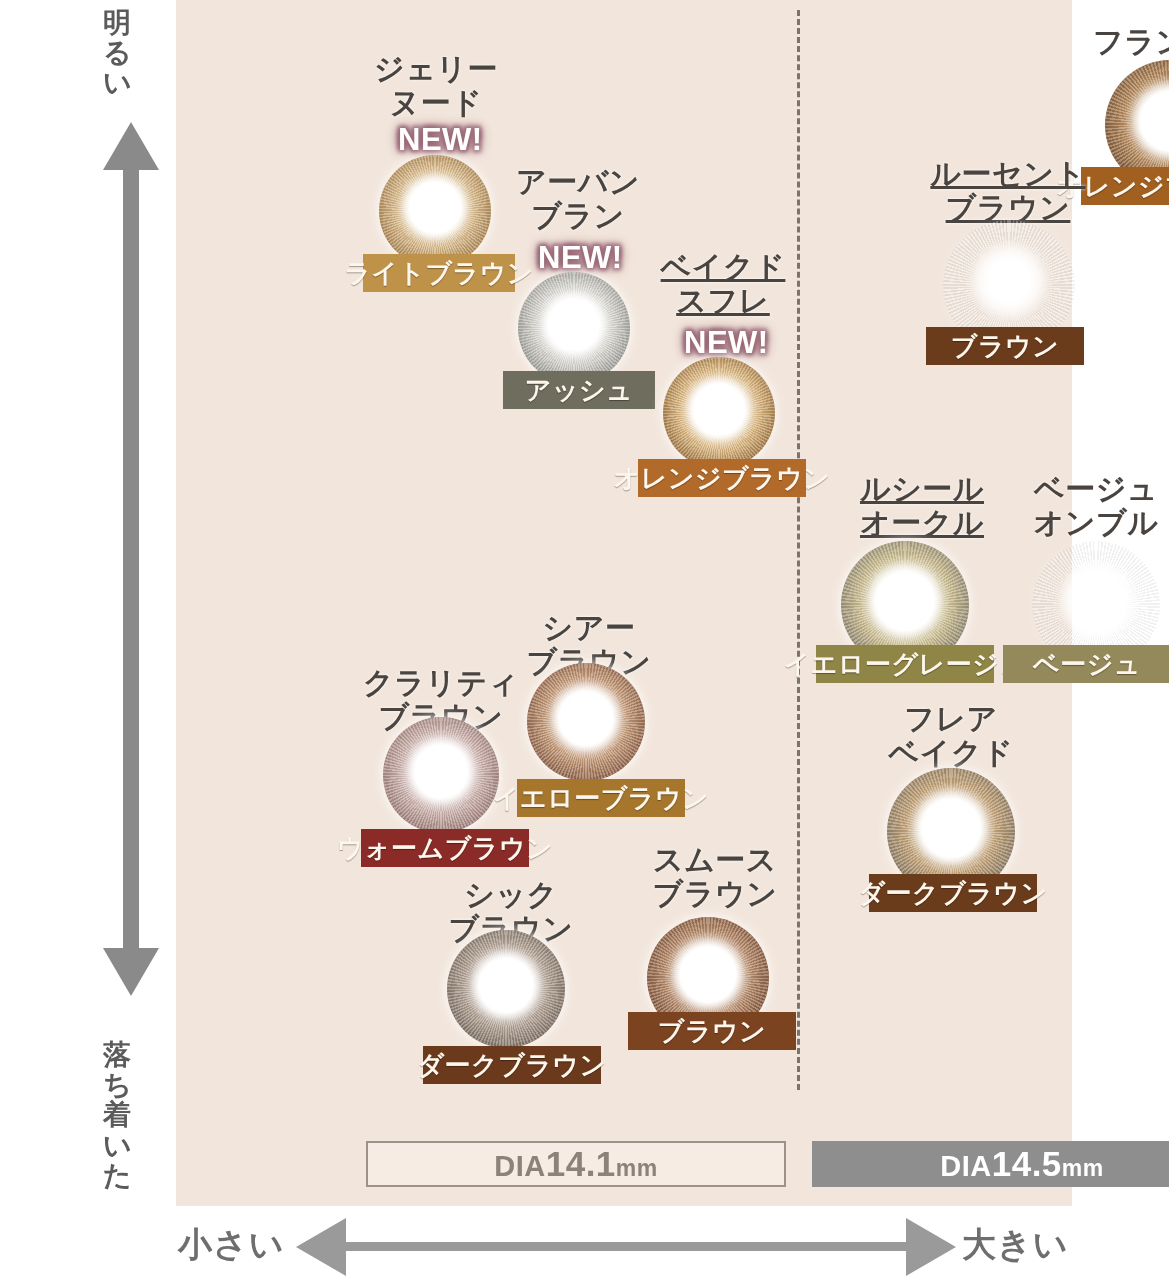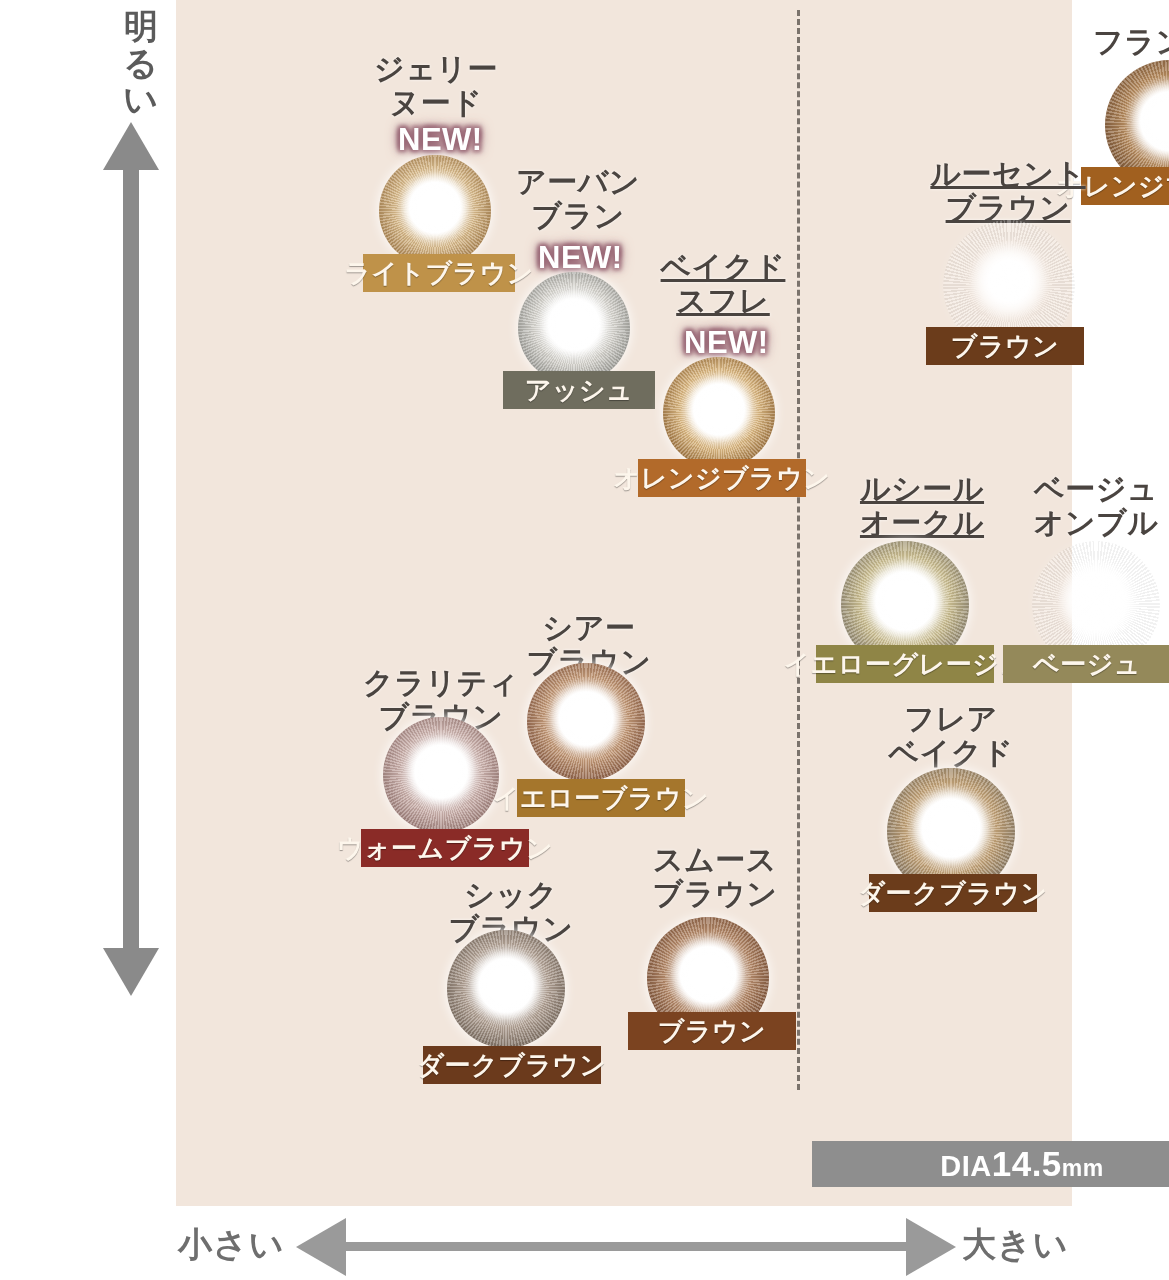--- a/index.html
+++ b/index.html
@@ -22,25 +22,25 @@
     left: 621px; top: 10px; width: 0; height: 1080px;
     border-left: 3px dashed #7b736c;
   }
 
   
   .v-axis { position: absolute; left: 85px; top: 0; width: 92px; height: 1210px; }
   .v-label {
     position: absolute;
     width: 56px;
     left: 18px;
-    font-size: 34px;
+    font-size: 28px;
     line-height: 1.08;
     color: #5b5b5b;
     font-weight: 700;
-    text-align: right;
+    text-align: left;
     letter-spacing: 1px;
   }
   .v-label.top { top: 8px; }
   .v-label.bottom { top: 1040px; }
   .v-arrow {
     position: absolute;
     left: 38px; top: 160px;
     width: 16px; height: 810px;
     background: #8a8a8a;
   }
@@ -161,20 +161,21 @@
 </head>
 <body>
 
 <div id="root">
 
   <div class="v-axis">
     <div class="v-label top">明るい</div>
     <div class="v-arrow-head-up"></div>
     <div class="v-arrow"></div>
     <div class="v-arrow-head-down"></div>
+    <div class="v-label bottom">落ち着いた</div>
   </div>
 
   <div class="panel">
     <div class="divider"></div>
     <div id="items">
         <div class="item-name" style="left: 185px; top: 52px; width: 150px;">ジェリー
 ヌード</div>
         <div class="new-badge" style="left: 222px; top: 122px;">NEW!</div>
         <div class="lens" style="left: 203px; top: 155px; width: 112px; height: 112px;">
           <div class="iris" style="background: radial-gradient(circle at 50% 47%, rgb(255, 255, 255) 0%, rgb(255, 255, 255) 22%, rgba(255, 255, 255, 0.92) 31%, rgb(217, 187, 140) 49%, rgb(169, 131, 82) 74%, rgb(176, 138, 115) 92%, rgba(255, 255, 255, 0.75) 100%);"></div>
@@ -266,20 +267,23 @@
         <div class="item-name" style="left: 695px; top: 702px; width: 160px;">フレア
 ベイクド</div>
         <div class="lens" style="left: 711px; top: 768px; width: 128px; height: 128px;">
           <div class="iris" style="background: radial-gradient(circle at 50% 47%, rgb(255, 255, 255) 0%, rgb(255, 255, 255) 22%, rgba(255, 255, 255, 0.92) 31%, rgb(195, 163, 120) 49%, rgb(138, 123, 102) 74%, rgb(160, 140, 116) 92%, rgba(255, 255, 255, 0.75) 100%);"></div>
           <div class="fibers" style="background: repeating-conic-gradient(rgba(255, 255, 255, 0.45) 0deg, rgba(255, 255, 255, 0.45) 1.6deg, rgba(0, 0, 0, 0.1) 1.6deg, rgba(0, 0, 0, 0.1) 3.2deg); mask-image: radial-gradient(circle at 50% 47%, transparent 0%, transparent 30%, rgb(0, 0, 0) 48%, rgb(0, 0, 0) 88%, transparent 100%);"></div>
           <div class="pupilglow" style="background: radial-gradient(circle at 50% 46%, rgb(255, 255, 255) 0%, rgba(255, 255, 255, 0.95) 20%, rgba(255, 255, 255, 0) 42%);"></div>
         </div>
         <div class="color-badge" style="left: 693px; top: 874px; width: 168px; background: rgb(107, 60, 27);">ダークブラウン</div>
       </div>
 
+    <div class="dia dia-left">
+      <span class="dia-text"><span>DIA</span><span class="num">14.1</span><span class="unit">mm</span></span>
+    </div>
     <div class="dia dia-right">
       <span class="dia-text"><span>DIA</span><span class="num">14.5</span><span class="unit">mm</span></span>
     </div>
   </div>
 
   <div class="h-axis">
     <div class="h-label left">小さい</div>
     <div class="h-head-left"></div>
     <div class="h-line"></div>
     <div class="h-head-right"></div>

